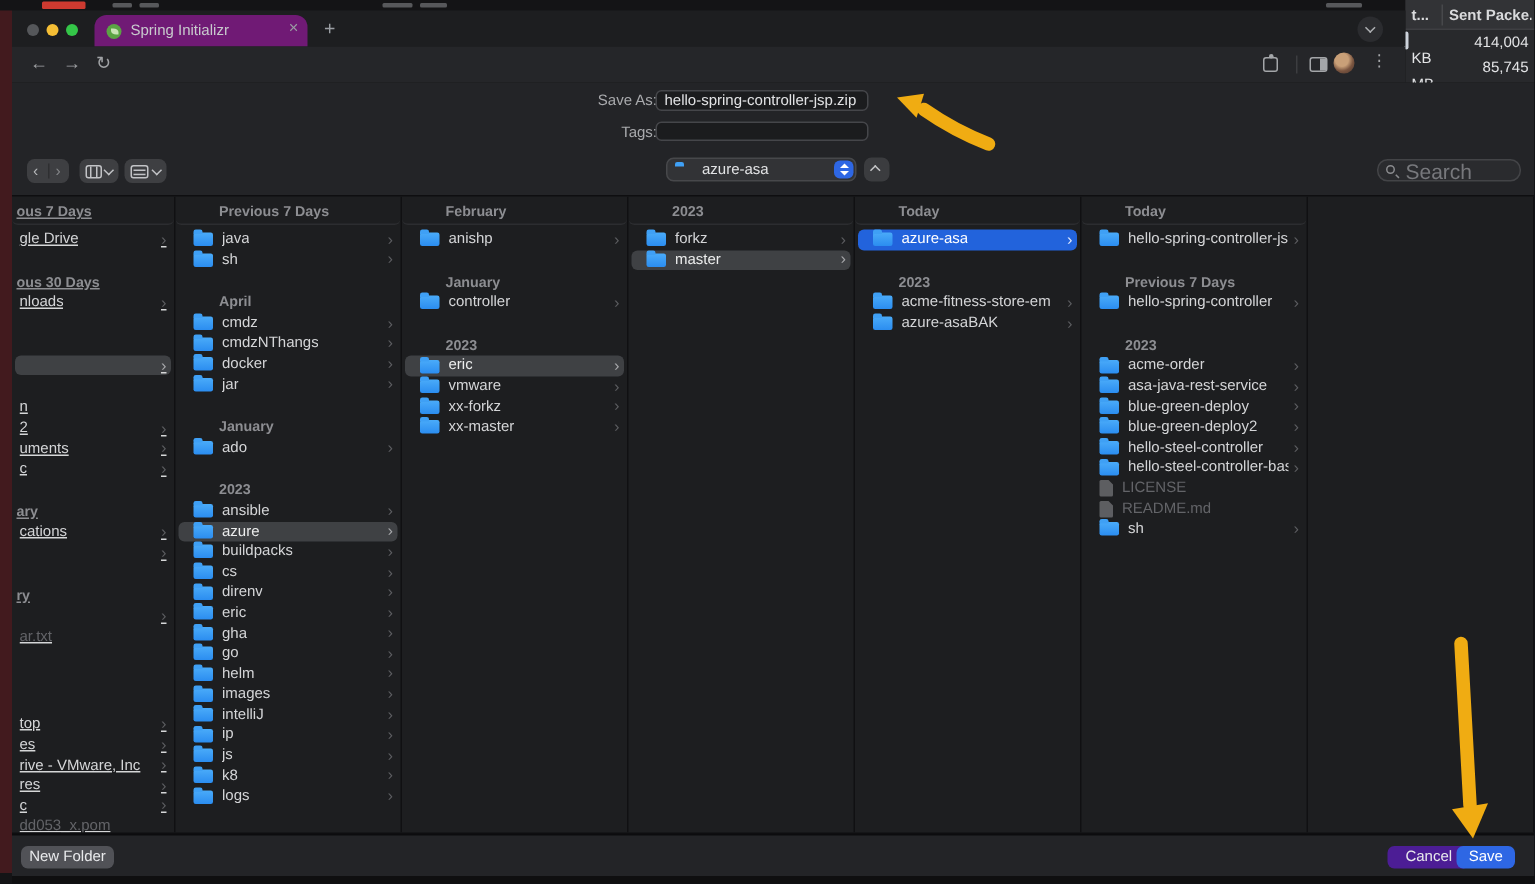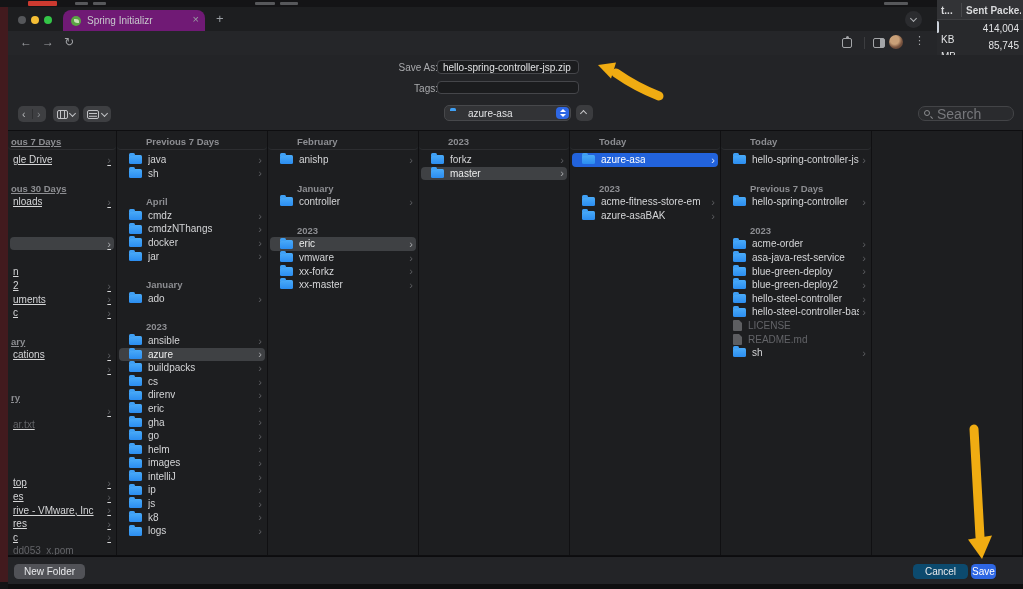--- a/index.html
+++ b/index.html
@@ -118,24 +118,24 @@
   .icon{flex:none;margin-right:6px;}
   .icon.folder{position:relative;width:13px;height:9px;border-radius:1.5px;
         background:linear-gradient(#4aabf9,#2b8df0);}
   .icon.folder::before{content:'';position:absolute;left:0;top:-2px;width:6px;height:3px;background:#3fa0f5;border-radius:1.5px 1.5px 0 0;}
   .icon.file{position:relative;width:9px;height:11px;border-radius:1px;background:#808185;opacity:.65;}
   .icon.file::before{content:'';position:absolute;right:0;top:0;border-left:3px solid transparent;border-top:3px solid #1d1e20;}
 
   
   .bottombar{position:absolute;left:0;bottom:0;width:1015px;height:28px;background:#232427;border-top:1px solid #0c0c0e;}
   .btn{position:absolute;top:7px;height:15px;border-radius:4.5px;font-size:10px;line-height:15px;text-align:center;color:#e9eaec;}
-  .btn.gray{background:#0c4a6e;}
-  .btn.newfolder{left:6px;width:71px;background:#515257;}
+  .btn.gray{background:#4c1d95;margin-left:12px;}
+  .btn.newfolder{left:6px;width:62px;background:#515257;}
   .btn.cancel{left:905px;width:55px;}
-  .btn.save{left:963px;width:25px;background:var(--save,#2e67e4);color:#fff;}
+  .btn.save{left:963px;width:39px;background:var(--save,#2e67e4);color:#fff;}
   .belowdlg{position:absolute;left:8px;top:584px;width:1015px;height:5px;background:#0f0f10;}
 
   
   .arrows{position:absolute;left:0;top:0;width:1023px;height:589px;pointer-events:none;z-index:50;}
 </style>
 </head>
 <body>
 
 <div class="stage">
 

